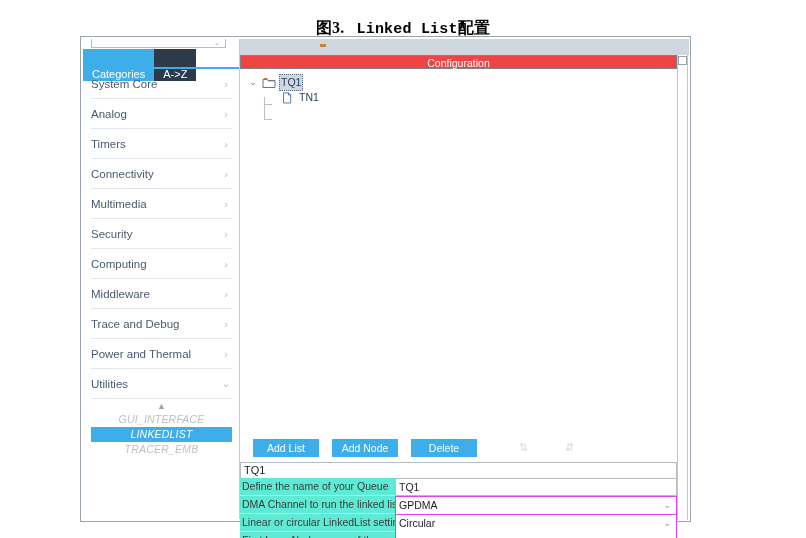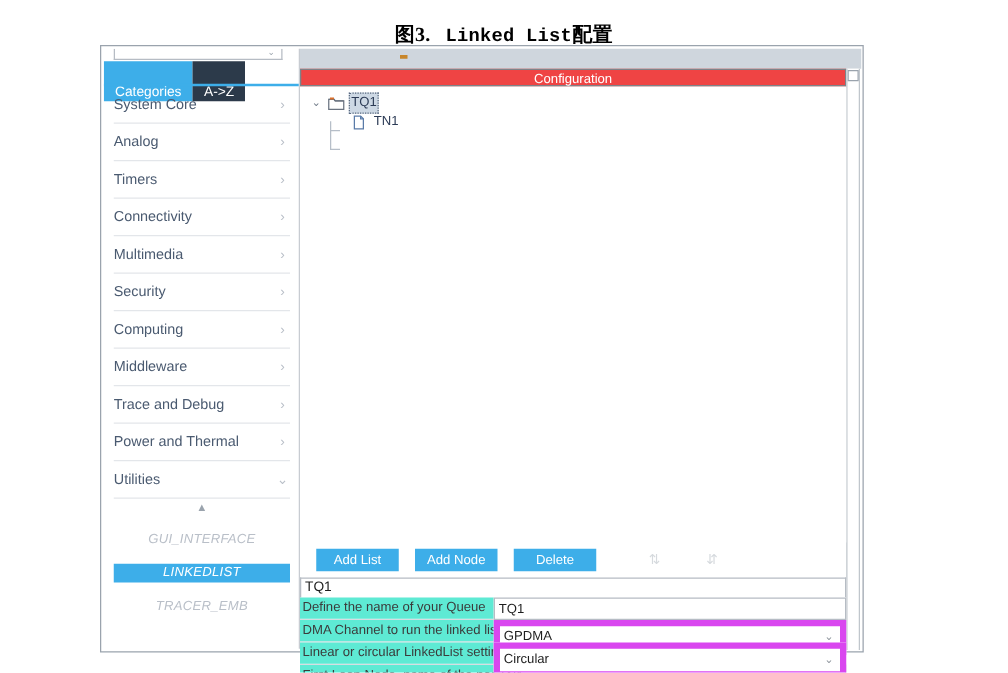--- a/index.html
+++ b/index.html
@@ -110,21 +110,21 @@
   .sub-caret {
     text-align:center; font-size:9px; color:#9aa3ad;
     height: 11px; line-height:11px;
   }
   .sub-item {
     height: 15px; line-height: 15px;
     text-align: center;
     font-size: 10.5px;
     font-style: italic;
     color: #b9bfc8;
-    margin: 12px 8px;
+    margin: 0 8px;
     cursor: pointer;
     letter-spacing: 0.2px;
   }
   .sub-item.selected {
     background: #3daee9;
     color: #ffffff;
   }
 
   
   .right-panel {
@@ -271,21 +271,21 @@
     color: #1d1d1d;
     line-height: 16px;
     padding-left: 3px;
     font-family: "Liberation Sans", sans-serif;
     outline: none;
     height: 18px;
   }
   .form-select {
     flex: 1;
     position: relative;
-    border: 5px solid #d946ef;
+    border: 1px solid #d946ef;
     background: #ffffff;
     height: 28px;
   }
   .form-select .sel-val {
     font-size: 10.5px;
     color: #1d1d1d;
     line-height: 16px;
     padding-left: 3px;
   }
   .form-select .sel-caret {

